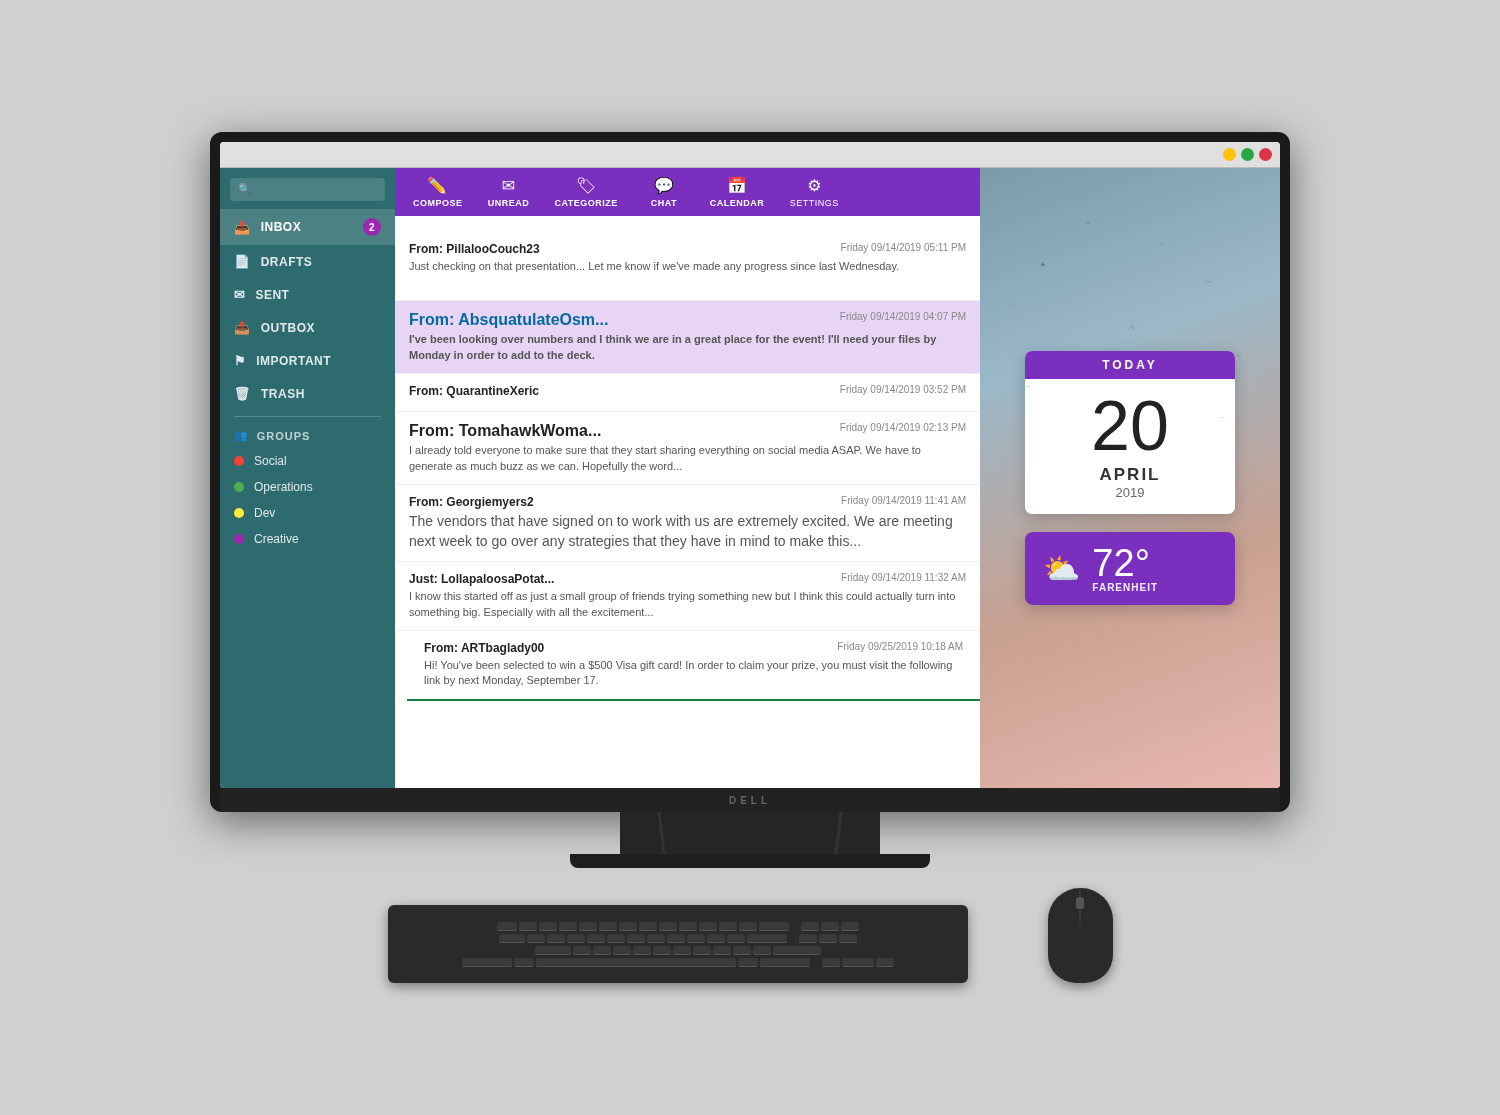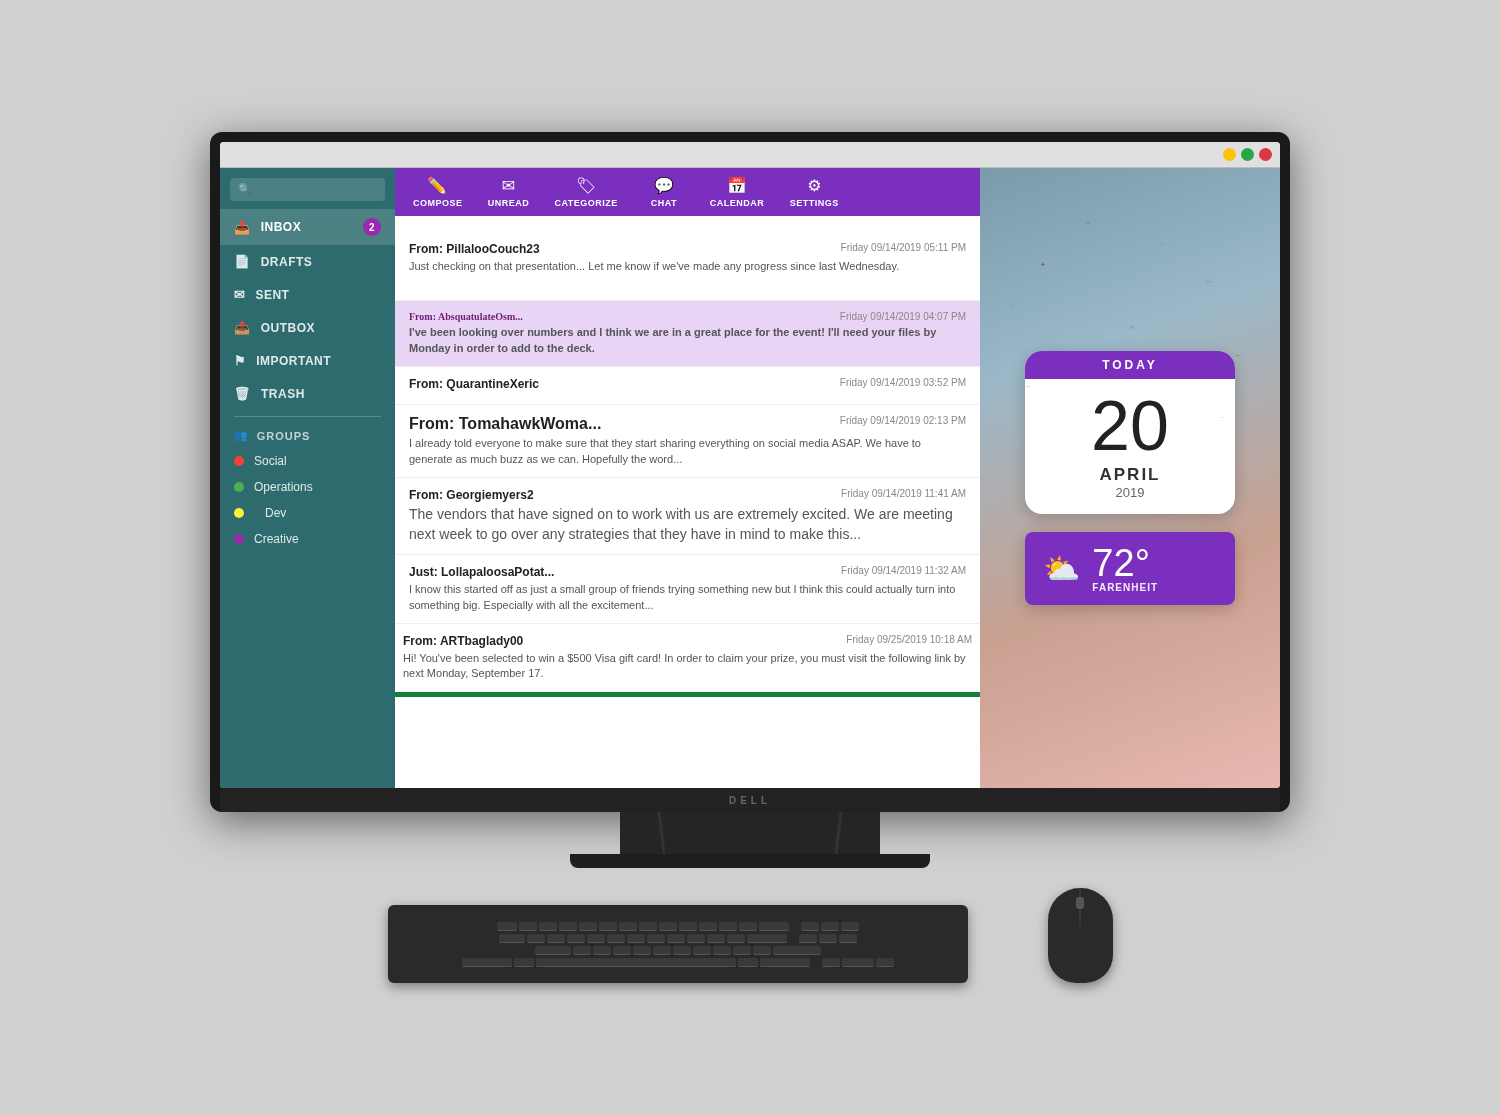--- a/index.html
+++ b/index.html
@@ -81,21 +81,21 @@
             <div style="display:flex;align-items:center;padding:6px 14px;color:rgba(255,255,255,0.85);font-size:12px;cursor:pointer;gap:10px;">
               <span style="width:10px;height:10px;border-radius:50%;background:#f44336;flex-shrink:0;"></span>
               <span>Social</span>
             </div>
 
             <div style="display:flex;align-items:center;padding:6px 14px;color:rgba(255,255,255,0.85);font-size:12px;cursor:pointer;gap:10px;">
               <span style="width:10px;height:10px;border-radius:50%;background:#4caf50;flex-shrink:0;"></span>
               <span>Operations</span>
             </div>
 
-            <div style="display:flex;align-items:center;padding:6px 14px;color:rgba(255,255,255,0.85);font-size:12px;cursor:pointer;gap:21px;">
+            <div style="display:flex;align-items:center;padding:6px 14px;color:rgba(255,255,255,0.85);font-size:12px;cursor:pointer;gap:10px;">
               <span style="width:10px;height:10px;border-radius:50%;background:#ffeb3b;flex-shrink:0;"></span>
               <span>Dev</span>
             </div>
 
             <div style="display:flex;align-items:center;padding:6px 14px;color:rgba(255,255,255,0.85);font-size:12px;cursor:pointer;gap:10px;">
               <span style="width:10px;height:10px;border-radius:50%;background:#9c27b0;flex-shrink:0;"></span>
               <span>Creative</span>
             </div>
           </div>
 
@@ -117,37 +117,37 @@
               <div style="display:flex;flex-direction:column;align-items:center;gap:3px;cursor:pointer;color:white;min-width:44px;">
                 <span style="font-size:16px;">💬</span>
                 <span style="font-size:9px;letter-spacing:0.5px;font-weight:600;">CHAT</span>
               </div>
               <div style="display:flex;flex-direction:column;align-items:center;gap:3px;cursor:pointer;color:white;min-width:52px;">
                 <span style="font-size:16px;">📅</span>
                 <span style="font-size:9px;letter-spacing:0.5px;font-weight:600;">CALENDAR</span>
               </div>
               <div style="display:flex;flex-direction:column;align-items:center;gap:3px;cursor:pointer;color:white;min-width:52px;">
                 <span style="font-size:16px;">⚙</span>
-                <span style="font-size:9px;letter-spacing:0.5px;font-weight:700;">SETTINGS</span>
+                <span style="font-size:9px;letter-spacing:0.5px;font-weight:400;">SETTINGS</span>
               </div>
             </div>
 
             <div style="flex:1;background:white;overflow-y:auto;">
 
               <div style="padding:26px 14px;border-bottom:1px solid #eee;cursor:pointer;">
                 <div style="display:flex;justify-content:space-between;margin-bottom:3px;">
                   <span style="font-size:12px;font-weight:700;color:#222;">From: PillalooCouch23</span>
                   <span style="font-size:10px;color:#888;">Friday 09/14/2019 05:11 PM</span>
                 </div>
                 <div style="font-size:11px;color:#555;line-height:1.4;">Just checking on that presentation... Let me know if we've made any progress since last Wednesday.</div>
               </div>
 
               <div style="padding:10px 14px;border-bottom:1px solid #eee;cursor:pointer;background:#e8d5f5;">
                 <div style="display:flex;justify-content:space-between;margin-bottom:3px;">
-                  <span style="font-size:10px;font-weight:700;color:#701a75;font-family:Liberation Serif, serif;">From: AbsquatulateOsm...</span>
+                  <span style="font-size:16px;font-weight:700;color:#0369a1;">From: AbsquatulateOsm...</span>
                   <span style="font-size:10px;color:#888;">Friday 09/14/2019 04:07 PM</span>
                 </div>
                 <div style="font-size:11px;color:#555;line-height:1.4;font-weight:600;">I've been looking over numbers and I think we are in a great place for the event! I'll need your files by Monday in order to add to the deck.</div>
               </div>
 
               <div style="padding:10px 14px;border-bottom:1px solid #eee;cursor:pointer;">
                 <div style="display:flex;justify-content:space-between;margin-bottom:3px;">
                   <span style="font-size:12px;font-weight:700;color:#222;">From: QuarantineXeric</span>
                   <span style="font-size:10px;color:#888;">Friday 09/14/2019 03:52 PM</span>
                 </div>
@@ -170,21 +170,21 @@
               </div>
 
               <div style="padding:10px 14px;border-bottom:1px solid #eee;cursor:pointer;">
                 <div style="display:flex;justify-content:space-between;margin-bottom:3px;">
                   <span style="font-size:12px;font-weight:700;color:#222;">Just: LollapaloosaPotat...</span>
                   <span style="font-size:10px;color:#888;">Friday 09/14/2019 11:32 AM</span>
                 </div>
                 <div style="font-size:11px;color:#555;line-height:1.4;">I know this started off as just a small group of friends trying something new but I think this could actually turn into something big. Especially with all the excitement...</div>
               </div>
 
-              <div style="padding:10px 8px;border-bottom:5px solid #15803d;cursor:pointer;">
+              <div style="padding:10px 17px;border-bottom:2px solid #15803d;cursor:pointer;margin-left:12px;">
                 <div style="display:flex;justify-content:space-between;margin-bottom:3px;">
                   <span style="font-size:12px;font-weight:700;color:#222;">From: ARTbaglady00</span>
                   <span style="font-size:10px;color:#888;">Friday 09/25/2019 10:18 AM</span>
                 </div>
                 <div style="font-size:11px;color:#555;line-height:1.4;">Hi! You've been selected to win a $500 Visa gift card! In order to claim your prize, you must visit the following link by next Monday, September 17.</div>
               </div>
 
             </div>
           </div>
 
@@ -195,21 +195,21 @@
               <span style="position:absolute;top:12%;left:60%;font-size:6px;color:#333;opacity:0.5;">⌒</span>
               <span style="position:absolute;top:18%;left:75%;font-size:7px;color:#333;opacity:0.4;">⌒</span>
               <span style="position:absolute;top:25%;left:50%;font-size:6px;color:#333;opacity:0.4;">∿</span>
               <span style="position:absolute;top:8%;left:35%;font-size:8px;color:#333;opacity:0.4;">⌢</span>
               <span style="position:absolute;top:30%;left:85%;font-size:7px;color:#333;opacity:0.4;">⌒</span>
               <span style="position:absolute;top:22%;left:10%;font-size:6px;color:#333;opacity:0.4;">⌒</span>
               <span style="position:absolute;top:40%;left:80%;font-size:6px;color:#444;opacity:0.4;">⌒</span>
               <span style="position:absolute;top:35%;left:15%;font-size:7px;color:#444;opacity:0.3;">⌒</span>
             </div>
 
-            <div style="background:white;border-radius:17px;overflow:hidden;width:210px;box-shadow:0 4px 16px rgba(0,0,0,0.2);">
+            <div style="background:white;border-radius:7px;overflow:hidden;width:210px;box-shadow:0 4px 16px rgba(0,0,0,0.2);">
               <div style="background:#7b2fbe;color:white;text-align:center;padding:7px;font-size:12px;font-weight:700;letter-spacing:3px;">
                 <span>TODAY</span>
               </div>
               <div style="text-align:center;padding:12px 8px 4px;font-size:70px;font-weight:300;color:#222;line-height:1;">20</div>
               <div style="text-align:center;font-size:17px;font-weight:600;color:#333;letter-spacing:2px;">APRIL</div>
               <div style="text-align:center;font-size:13px;color:#666;padding-bottom:14px;">2019</div>
             </div>
 
             <div style="background:#7b2fbe;border-radius:8px;padding:12px 18px;width:210px;display:flex;align-items:center;gap:12px;box-shadow:0 4px 16px rgba(0,0,0,0.2);">
               <span style="font-size:30px;">⛅</span>

